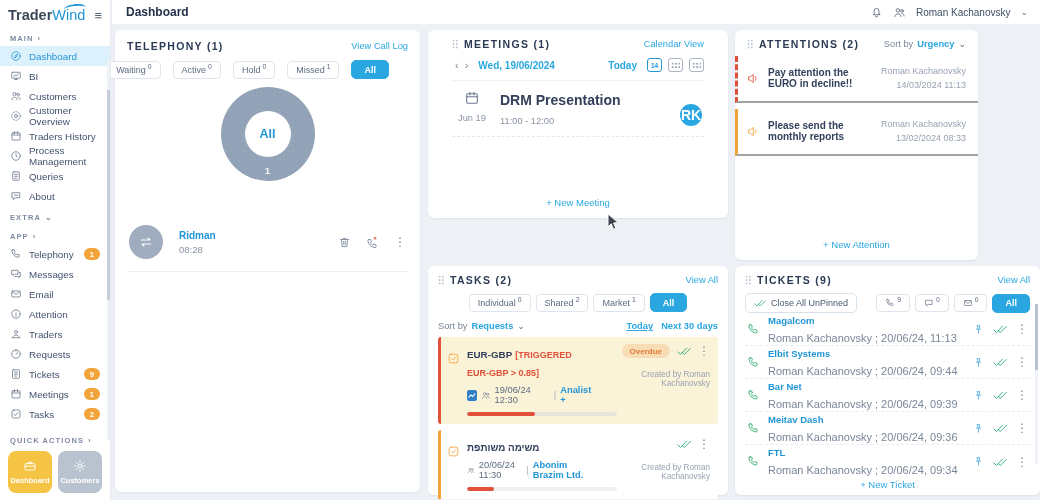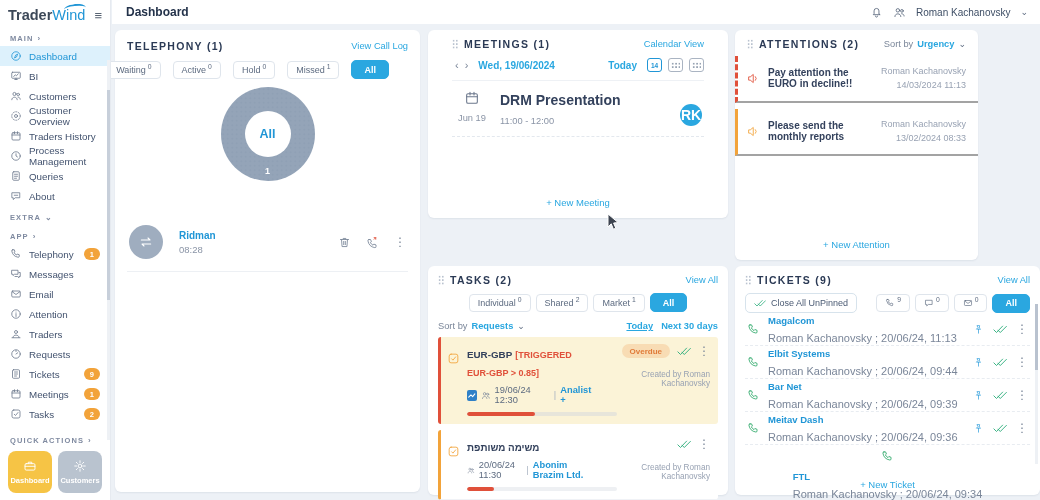--- a/index.html
+++ b/index.html
@@ -698,21 +698,21 @@
           <path d="M9.5 3.5h5l-.8 5 2.8 2.8H7.5l2.8-2.8z"></path>
           <path d="M12 11.5V20"></path>
         </svg>
       <svg class="i dcheck" viewBox="0 0 24 24" stroke-width="2">
           <path d="M1.5 13.5l4.5 4.5L16.5 7"></path>
           <path d="M8.5 14l4 4L23 7.5"></path>
         </svg>
       <span class="kebab">⋮</span>
     </div>
   </div>
-  <div class="tick-row" style="border-bottom:none;flex-direction:column;">
+  <div class="tick-row" style="border-bottom:none;">
     <svg class="i tick-phone" viewBox="0 0 24 24">
         <path d="M5.5 3.5h3l1.5 4-2 1.5a11 11 0 0 0 5 5l1.5-2 4 1.5v3a2 2 0 0 1-2.2 2A15.5 15.5 0 0 1 3.5 5.7 2 2 0 0 1 5.5 3.5z"></path>
       </svg>
     <div>
         <div class="tick-name">FTL</div>
         <div class="tick-meta">Roman Kachanovsky ;  20/06/24, 09:34</div>
       </div>
     <div class="tick-acts">
       <svg class="i pin-ic" viewBox="0 0 24 24">
           <path d="M9.5 3.5h5l-.8 5 2.8 2.8H7.5l2.8-2.8z"></path>

